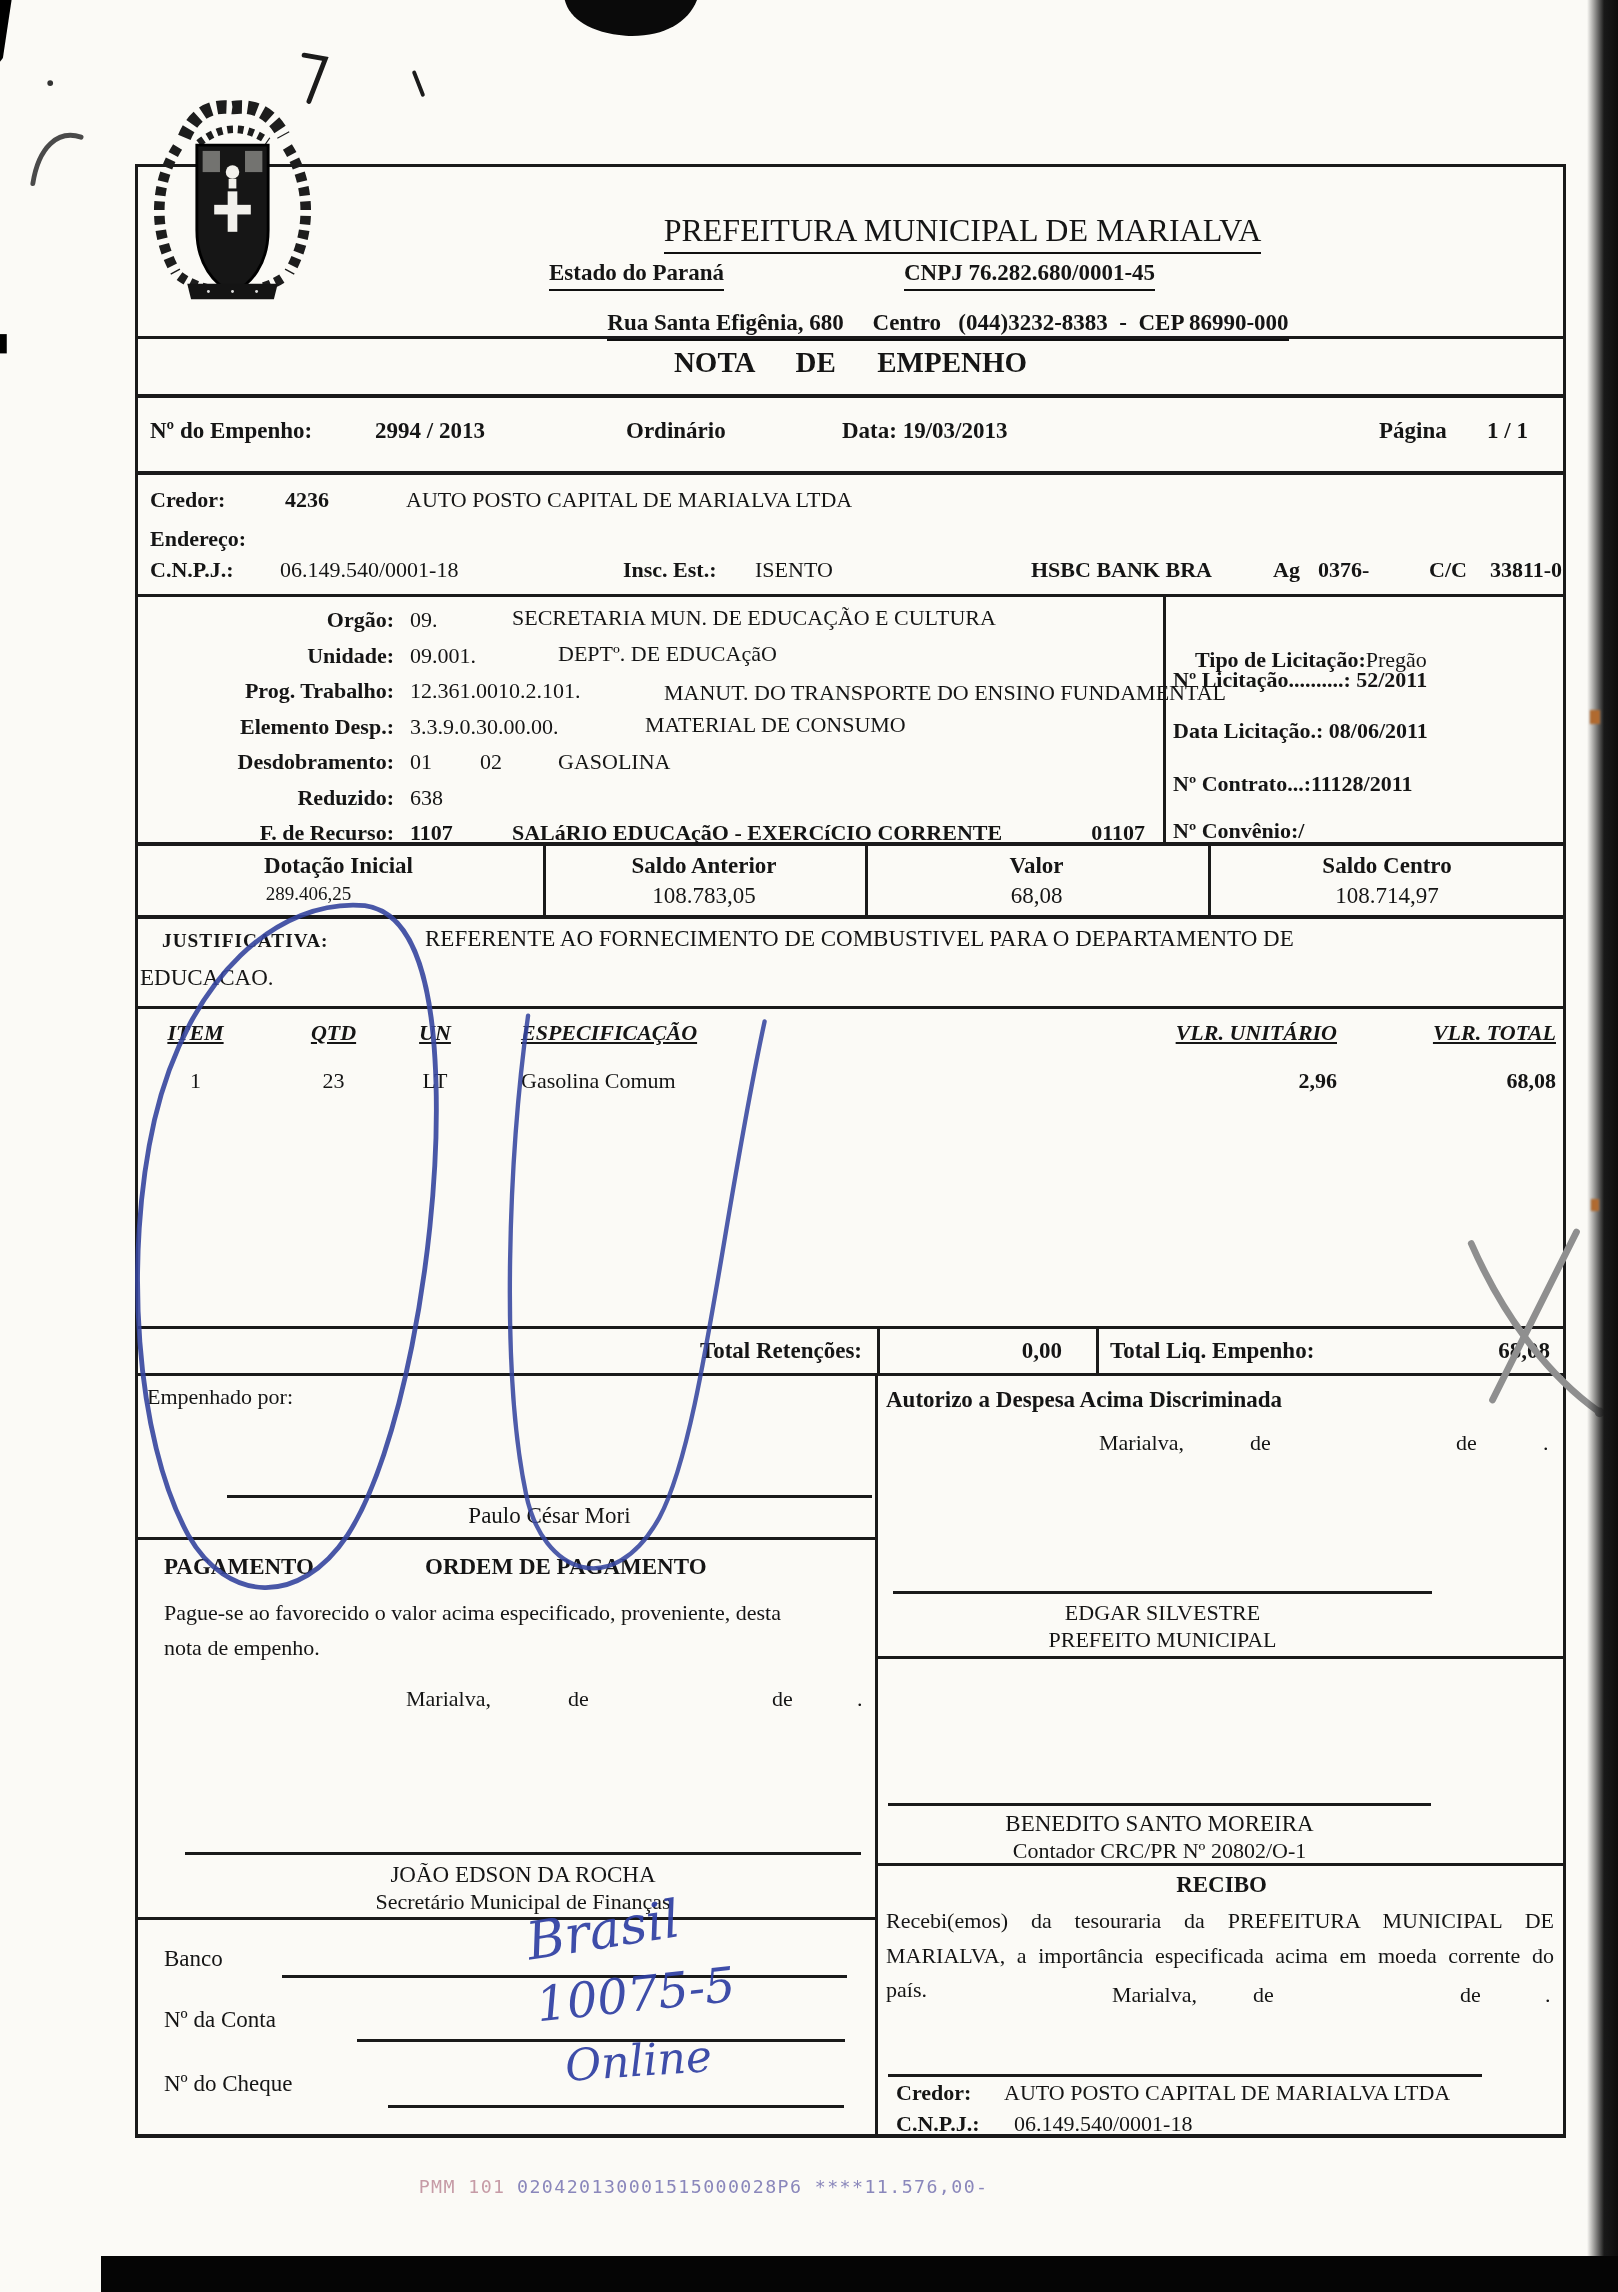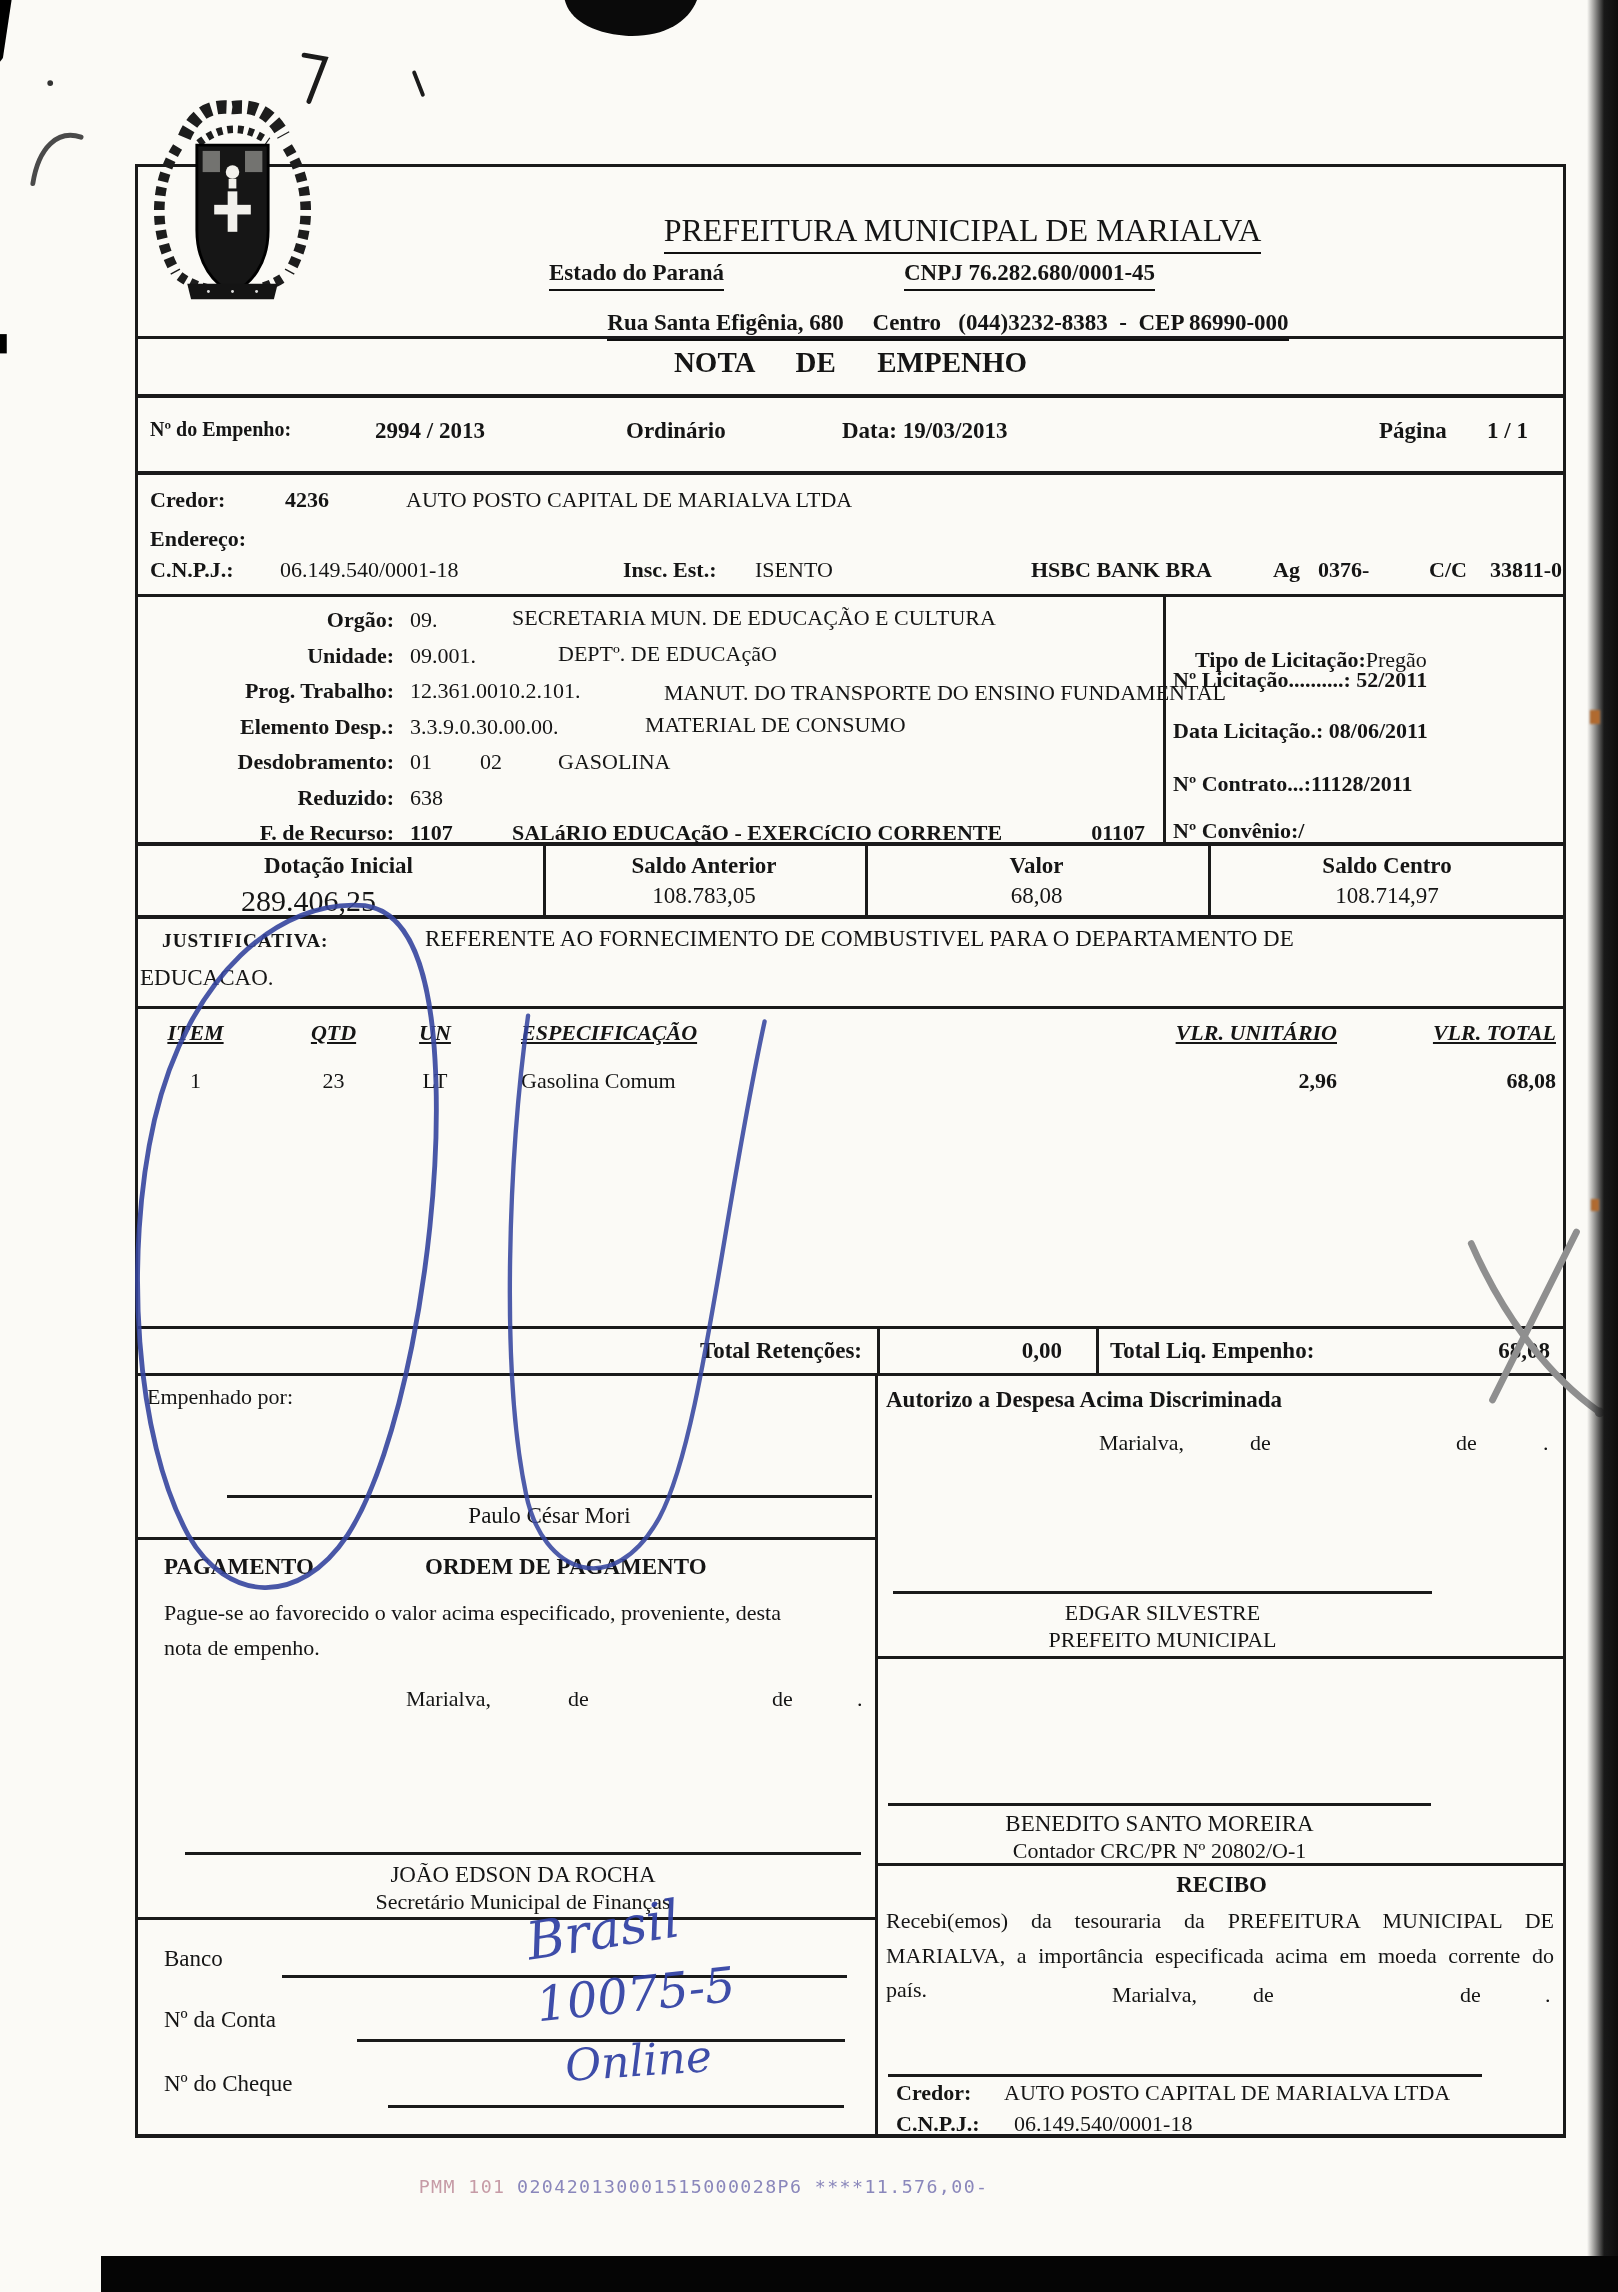--- a/index.html
+++ b/index.html
@@ -85,21 +85,21 @@
     <rect x="90" y="108" width="10" height="42" fill="#f2f1ec"></rect>
     <rect x="76" y="122" width="38" height="10" fill="#f2f1ec"></rect>
     <path d="M48 204 L142 204 L138 220 L52 220 Z" fill="#141414"></path>
     <circle cx="70" cy="212" r="1.5" fill="#ddd"></circle>
       <circle cx="95" cy="212" r="1.5" fill="#ddd"></circle>
       <circle cx="120" cy="212" r="1.5" fill="#ddd"></circle>
   </svg>
 
   <div class="t b c" style="left:135px;top:344px;width:1431px;font-size:29px;word-spacing:13.5px;">NOTA  DE  EMPENHO</div>
 
-  <div class="t b" style="left:150px;top:417px;font-size:20px;">Nº do Empenho:</div>
+  <div class="t b" style="left:150px;top:417px;font-size:23px;">Nº do Empenho:</div>
   <div class="t b" style="left:375px;top:417px;font-size:23px;">2994 / 2013</div>
   <div class="t b" style="left:626px;top:417px;font-size:23px;">Ordinário</div>
   <div class="t b" style="left:842px;top:417px;font-size:23px;">Data: 19/03/2013</div>
   <div class="t b" style="left:1379px;top:417px;font-size:23px;">Página</div>
   <div class="t b" style="left:1487px;top:417px;font-size:23px;">1 / 1</div>
 
   <div class="t b" style="left:150px;top:486px;">Credor:</div>
   <div class="t" style="left:285px;top:486px;font-weight:bold;">4236</div>
   <div class="t" style="left:406px;top:486px;">AUTO POSTO CAPITAL DE MARIALVA LTDA</div>
 
@@ -146,21 +146,21 @@
 
   <div class="t" style="left:1173px;top:618px;">
     <span class="b">Tipo de Licitação:</span><span>Pregão</span>
   </div>
   <div class="t b" style="left:1173px;top:666px;">Nº Licitação..........: 52/2011</div>
   <div class="t b" style="left:1173px;top:717px;">Data Licitação.: 08/06/2011</div>
   <div class="t b" style="left:1173px;top:770px;">Nº Contrato...:11128/2011</div>
   <div class="t b" style="left:1173px;top:817px;">Nº Convênio:/</div>
 
   <div class="t b c" style="left:135px;top:852px;width:407px;font-size:23px;">Dotação Inicial</div>
-  <div class="t c" style="left:135px;top:882px;width:347px;font-size:30px;">289.406,25</div>
+  <div class="t c" style="left:135px;top:882px;width:347px;font-size:19px;">289.406,25</div>
   <div class="t b c" style="left:543px;top:852px;width:322px;font-size:23px;">Saldo Anterior</div>
   <div class="t c" style="left:543px;top:882px;width:322px;font-size:23px;">108.783,05</div>
   <div class="t b c" style="left:865px;top:852px;width:343px;font-size:23px;">Valor</div>
   <div class="t c" style="left:865px;top:882px;width:343px;font-size:23px;">68,08</div>
   <div class="t b c" style="left:1208px;top:852px;width:358px;font-size:23px;">Saldo Centro</div>
   <div class="t c" style="left:1208px;top:882px;width:358px;font-size:23px;">108.714,97</div>
 
   <div class="t b" style="left:162px;top:929px;font-size:19.3px;letter-spacing:1px;">JUSTIFICATIVA:</div>
   <div class="t" style="left:425px;top:925px;font-size:23px;">REFERENTE AO FORNECIMENTO DE COMBUSTIVEL PARA O DEPARTAMENTO DE</div>
   <div class="t" style="left:140px;top:964px;font-size:23px;">EDUCACAO.</div>

